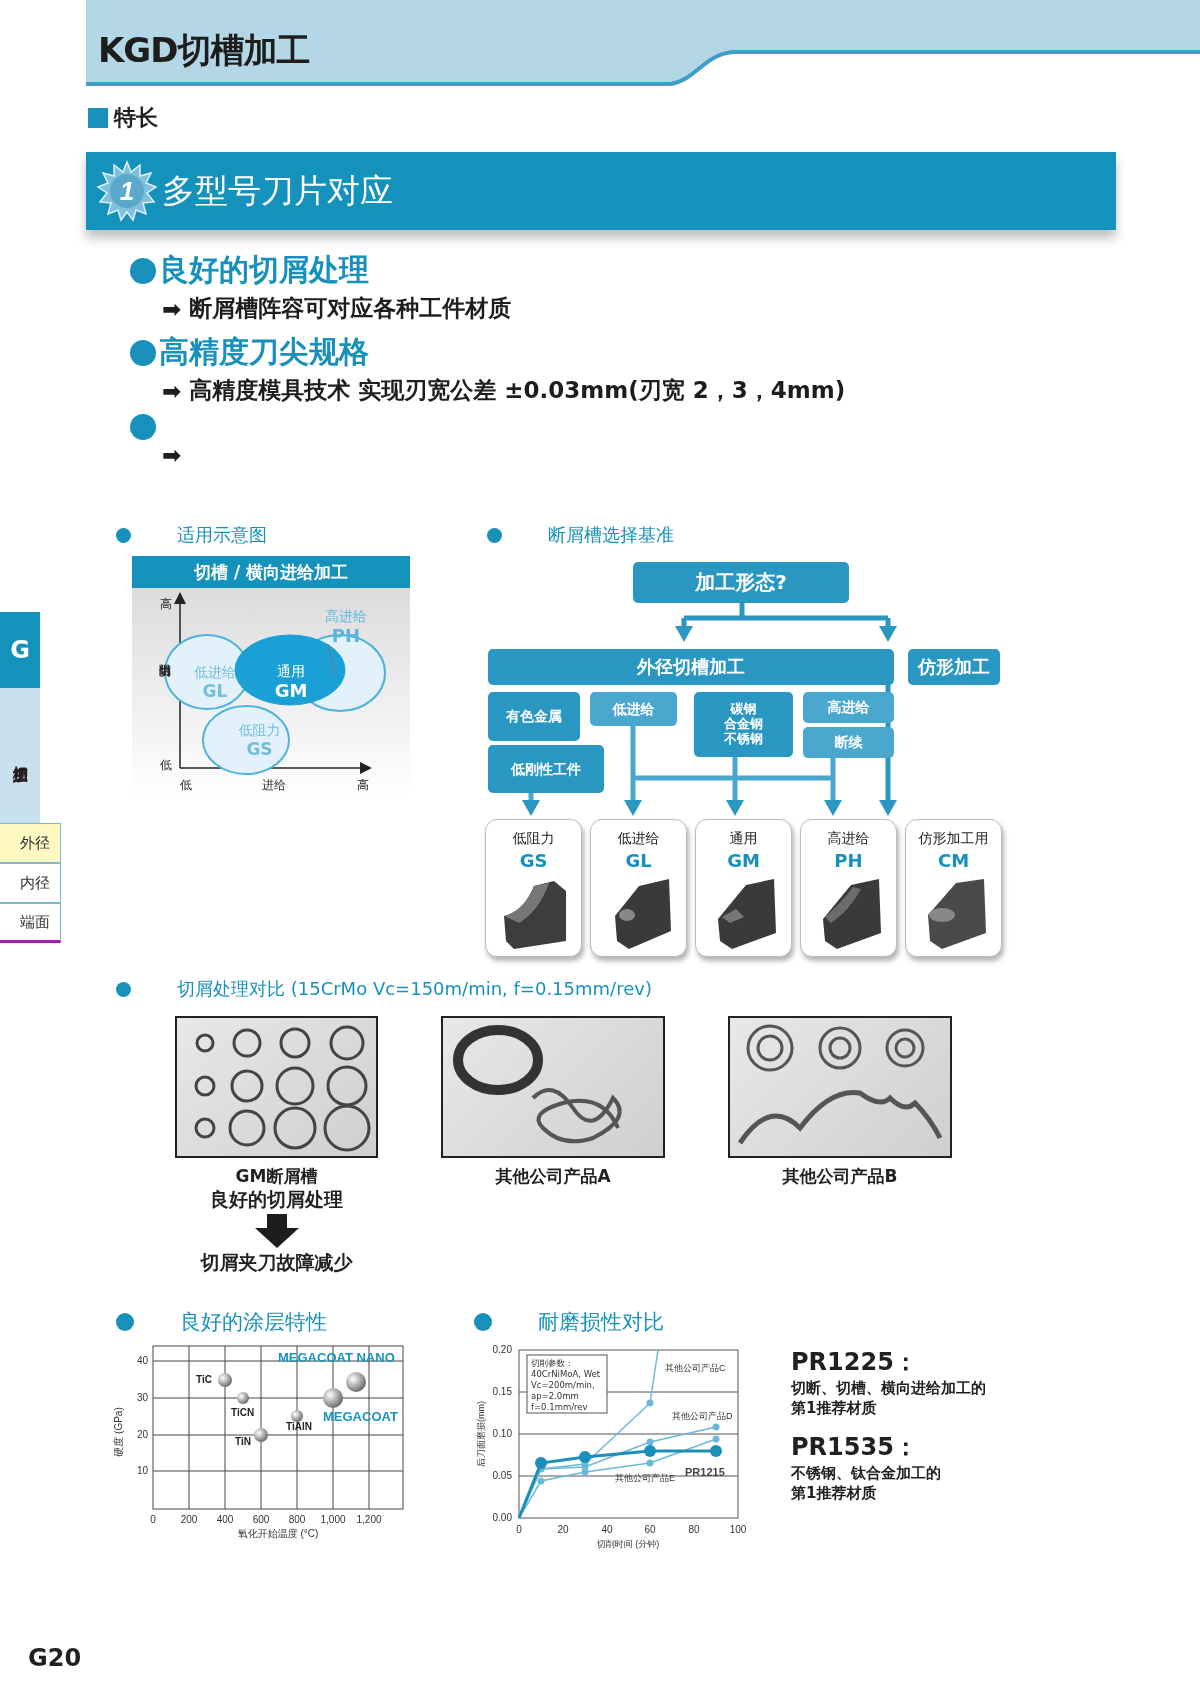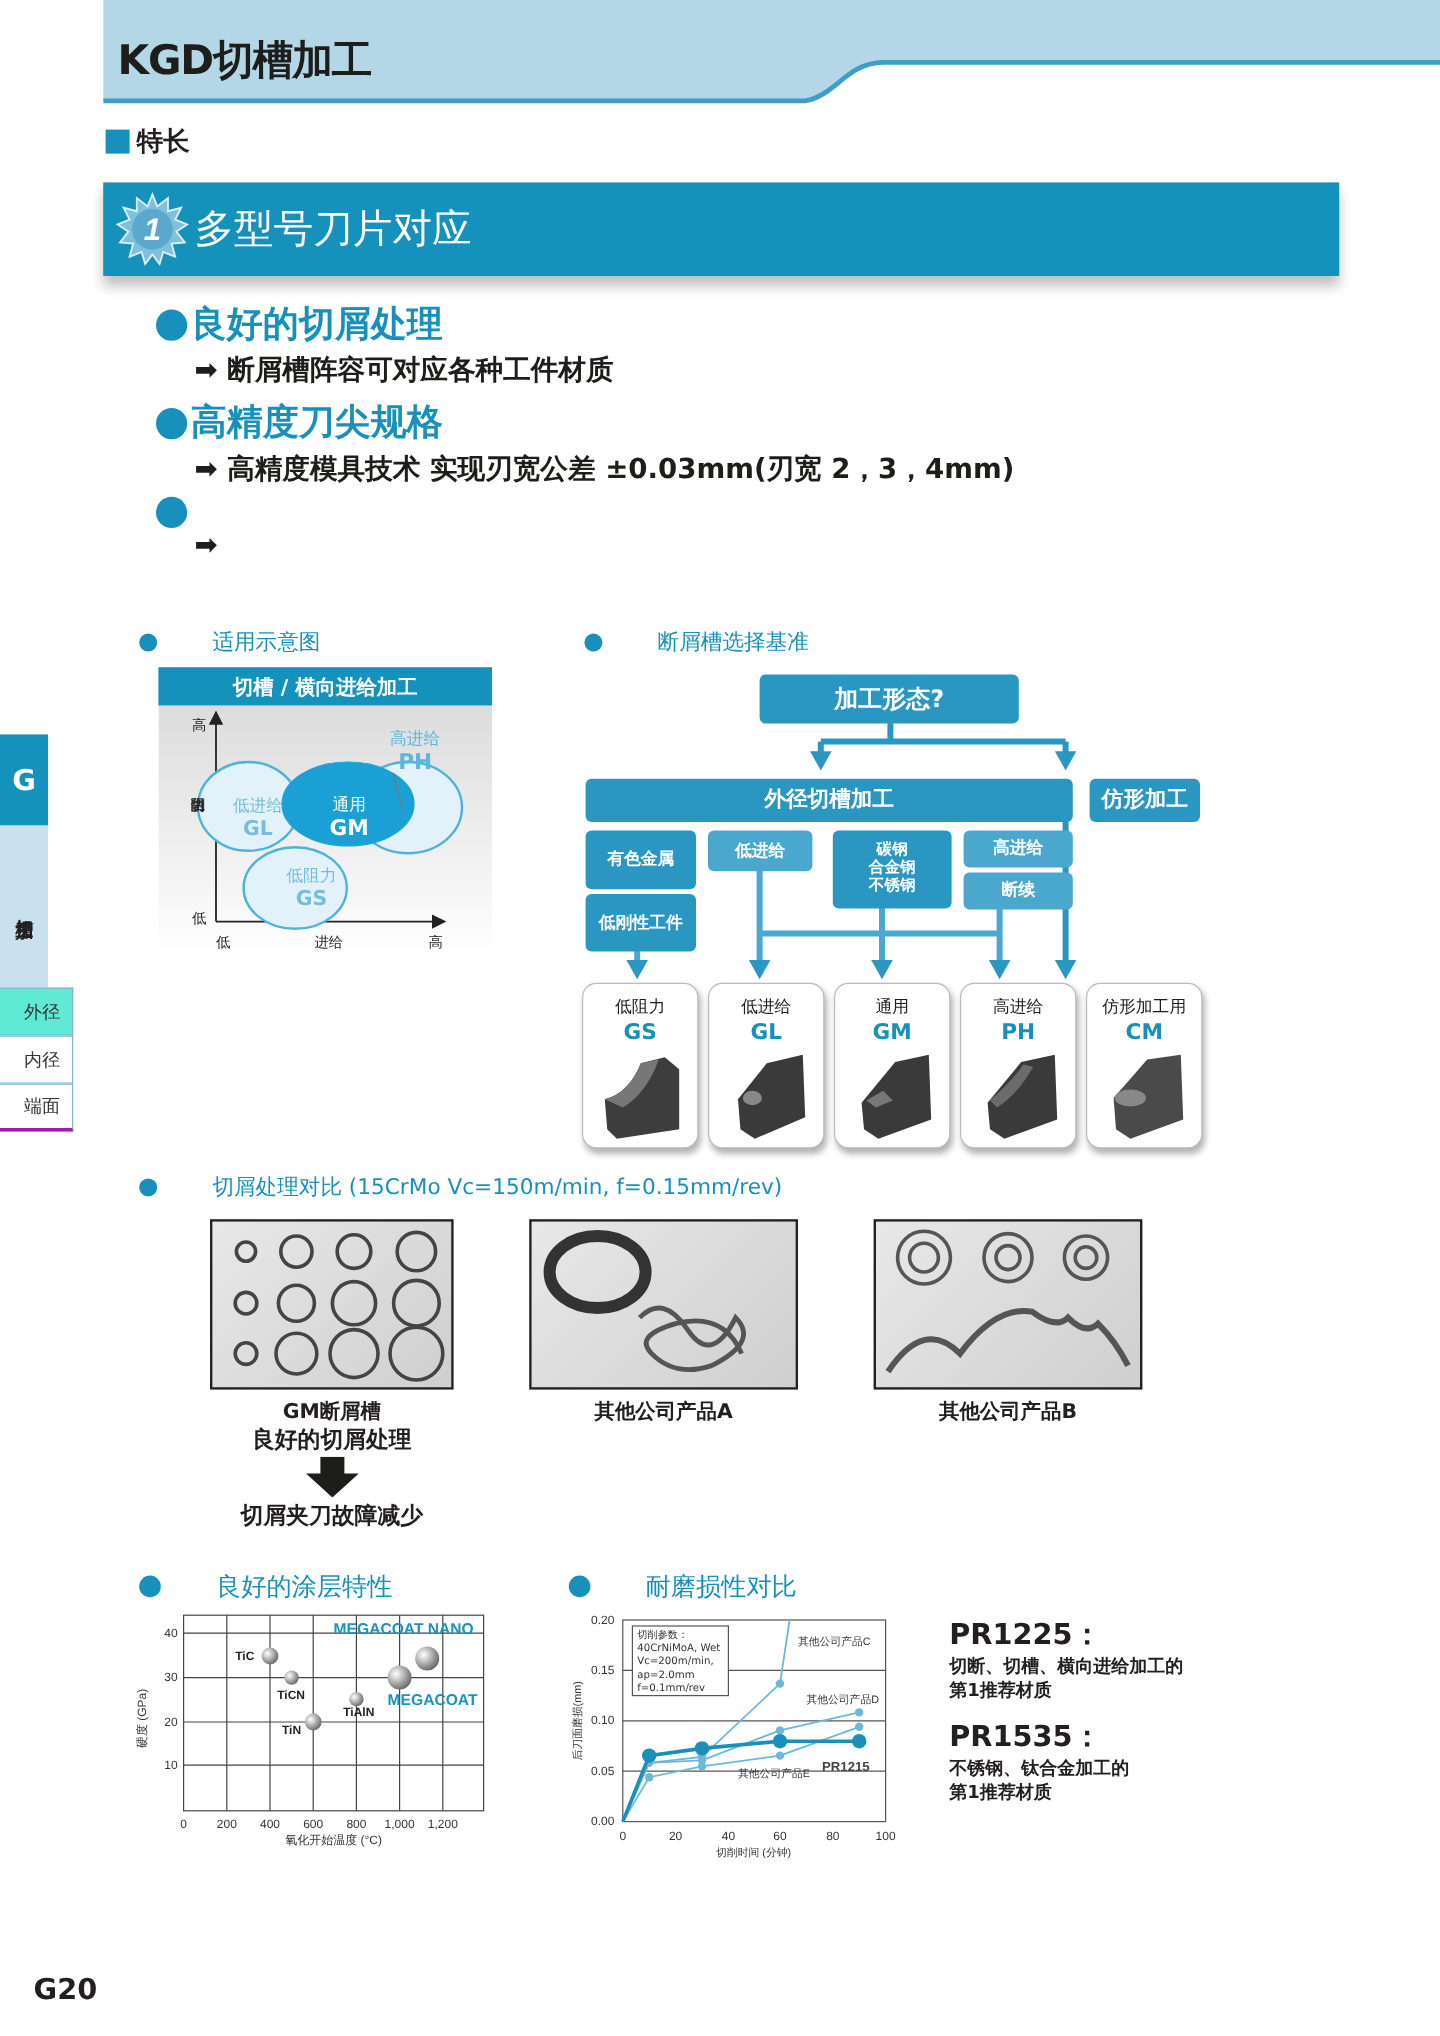--- a/index.html
+++ b/index.html
@@ -83,21 +83,21 @@
     </div>
   <div class="bullet-s" style="margin-left:32px;margin-top:2px">
       <span class="arr">➡</span>
     </div>
 </div>
 
 <div class="abs sidetab-g">G</div>
 <div class="abs sidetab-v">
     <span>切槽加工</span>
   </div>
-<div class="abs sidenav" style="top:823px; background:#5eead4;">外径</div>
+<div class="abs sidenav" style="top:823px; background:#fef9c3;">外径</div>
 <div class="abs sidenav" style="top:863px;">内径</div>
 <div class="abs sidenav" style="top:903px; border-bottom:3px solid #a21caf;">端面</div>
 
 <div class="abs sub-h" style="left:116px; top:523px;">
     <span class="dot"></span>
     <span>适用示意图</span>
   </div>
 <div class="abs" style="left:132px; top:556px; width:278px; height:32px; background:#1592bb; color:#fff; font-size:17px; font-weight:bold; display:flex; align-items:center; justify-content:center;">切槽 / 横向进给加工</div>
 <svg class="abs" style="left:132px; top:588px;" width="278" height="210" viewBox="0 0 278 210">
   <defs>
@@ -166,21 +166,21 @@
     <polygon points="154,250 172,250 163,266"></polygon>
     <polygon points="256,250 274,250 265,266"></polygon>
     <polygon points="354,250 372,250 363,266"></polygon>
     <polygon points="409,250 427,250 418,266"></polygon>
   </g>
 </svg>
 <div class="fc-box" style="left:633px; top:562px; width:216px; height:41px; font-size:20px;">加工形态?</div>
 <div class="fc-box" style="left:488px; top:649px; width:406px; height:36px; font-size:18px;">外径切槽加工</div>
 <div class="fc-box" style="left:908px; top:649px; width:92px; height:36px; font-size:18px;">仿形加工</div>
 <div class="fc-box" style="left:488px; top:692px; width:92px; height:49px; font-size:14px;">有色金属</div>
-<div class="fc-box" style="left:488px; top:745px; width:92px; height:48px; font-size:14px;">低刚性工件</div>
+<div class="fc-box" style="left:488px; top:745px; width:116px; height:48px; font-size:14px;">低刚性工件</div>
 <div class="fc-box fc-light" style="left:590px; top:692px; width:87px; height:34px; font-size:14px;">低进给</div>
 <div class="fc-box" style="left:694px; top:692px; width:99px; height:65px; font-size:13px; flex-direction:column;">
   <span>碳钢</span>
   <span>合金钢</span>
   <span>不锈钢</span>
 </div>
 <div class="fc-box fc-light" style="left:803px; top:692px; width:91px; height:31px; font-size:14px;">高进给</div>
 <div class="fc-box fc-light" style="left:803px; top:727px; width:91px; height:31px; font-size:14px;">断续</div>
 
 <div class="card" style="left:485px; top:819px;">

